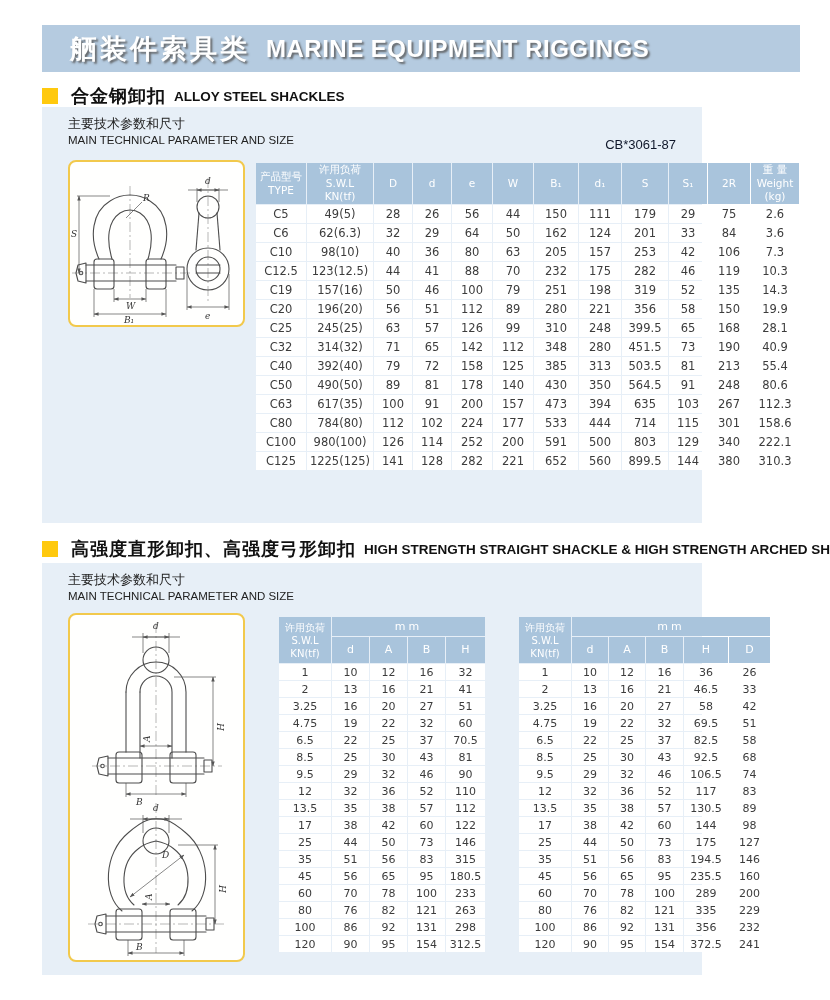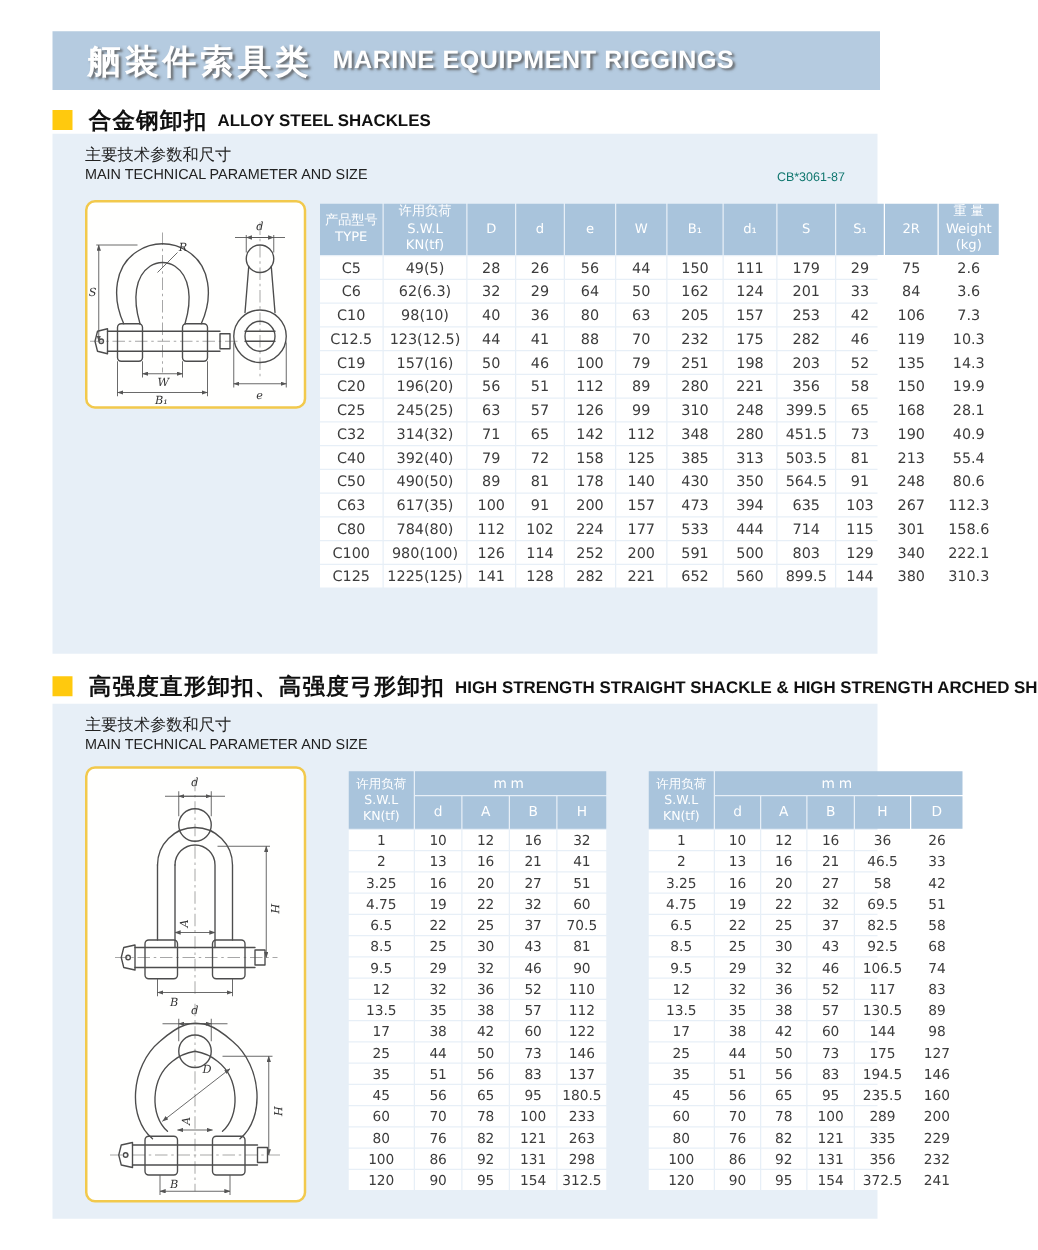--- a/index.html
+++ b/index.html
@@ -2,49 +2,49 @@
 <html><head>
 <meta charset="utf-8">
 <style>
   html,body{margin:0;padding:0;}
   body{
     width:830px;height:1000px;background:#ffffff;position:relative;
     font-family:"Liberation Sans","DejaVu Sans",sans-serif;color:#222;
     -webkit-font-smoothing:antialiased;
   }
   .banner{
-    position:absolute;left:42px;top:25px;width:662px;height:47px;
+    position:absolute;left:42px;top:25px;width:758px;height:47px;
     background:#b5cbe0;display:flex;align-items:center;padding-left:28px;
     box-sizing:border-box;gap:16px;
   }
   .banner .zh{
     font-size:27px;font-weight:bold;color:#fff;letter-spacing:3px;
     text-shadow:2px 2px 2px rgba(90,90,90,.85);white-space:nowrap;
   }
   .banner .en{
-    font-size:20px;font-weight:bold;color:#fff;letter-spacing:.5px;
+    font-size:24px;font-weight:bold;color:#fff;letter-spacing:.5px;
     text-shadow:2px 2px 2px rgba(90,90,90,.85);white-space:nowrap;
   }
   .sec-title{
     position:absolute;left:42px;display:flex;align-items:center;white-space:nowrap;
   }
   .sec-title .bullet{width:16px;height:16px;background:#ffc90e;margin-right:13px;flex:0 0 auto;}
   .sec-title .zh{font-size:18px;font-weight:bold;color:#111;letter-spacing:1px;}
   .sec-title .en{font-size:13.5px;font-weight:bold;color:#111;margin-left:8px;letter-spacing:0;}
   #sec1-title{top:84px;}
   #sec2-title{top:537px;}
   .panel{
     position:absolute;left:42px;width:660px;background:#e7eff7;box-sizing:border-box;
   }
   #panel1{top:107px;height:416px;}
   #panel2{top:563px;height:412px;}
   .param-heading{position:absolute;left:26px;top:8px;line-height:1.35;}
   .param-heading .zh{font-size:13px;color:#222;}
   .param-heading .en{font-size:11.5px;color:#222;}
-  .standard{position:absolute;right:26px;top:30px;font-size:10px;color:#0f766e;}
+  .standard{position:absolute;right:26px;top:30px;font-size:13px;color:#0f172a;}
   .draw-box{
     position:absolute;background:#fffffe;border:2px solid #f2c94c;border-radius:8px;
     box-sizing:border-box;
   }
   #draw1{left:26px;top:53px;width:177px;height:167px;}
   #draw2{left:26px;top:50px;width:177px;height:349px;}
   table{border-collapse:separate;border-spacing:1px;table-layout:fixed;}
   th{
     background:#a9c4dc;color:#ffffff;font-weight:normal;text-align:center;
     vertical-align:middle;font-size:10.5px;line-height:1.3;padding:0 1px;
@@ -245,21 +245,21 @@
           </tr>
           <tr>
             <td>C19</td>
             <td>157(16)</td>
             <td>50</td>
             <td>46</td>
             <td>100</td>
             <td>79</td>
             <td>251</td>
             <td>198</td>
-            <td>203</td>
+            <td>319</td>
             <td>52</td>
             <td>135</td>
             <td>14.3</td>
           </tr>
           <tr>
             <td>C20</td>
             <td>196(20)</td>
             <td>56</td>
             <td>51</td>
             <td>112</td>
@@ -581,21 +581,21 @@
             <td>44</td>
             <td>50</td>
             <td>73</td>
             <td>146</td>
           </tr>
           <tr>
             <td>35</td>
             <td>51</td>
             <td>56</td>
             <td>83</td>
-            <td>137</td>
+            <td>315</td>
           </tr>
           <tr>
             <td>45</td>
             <td>56</td>
             <td>65</td>
             <td>95</td>
             <td>180.5</td>
           </tr>
           <tr>
             <td>60</td>

